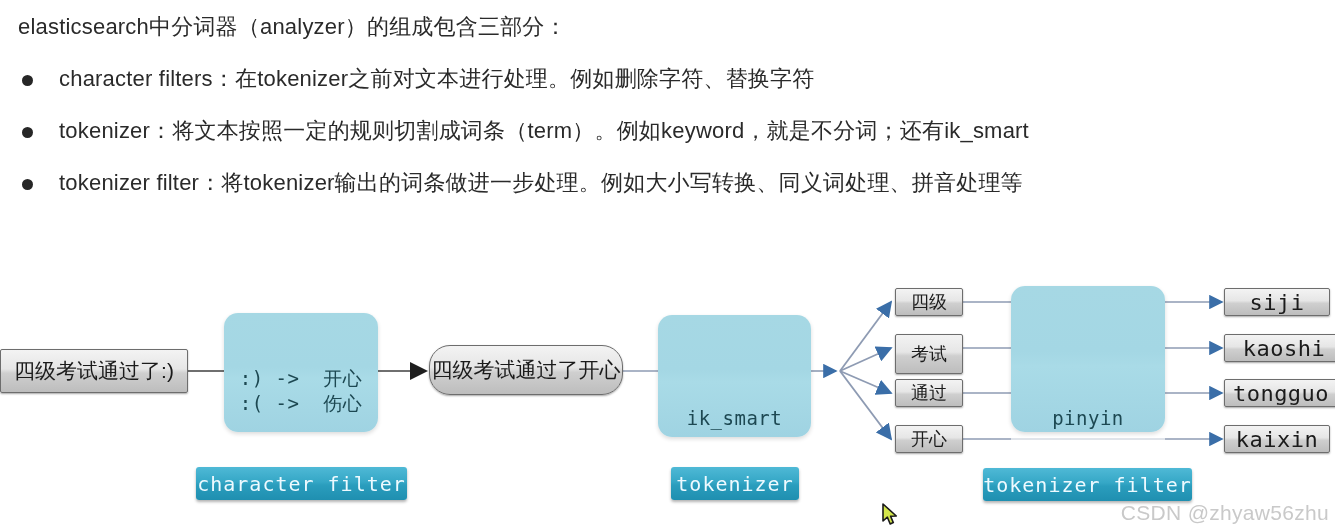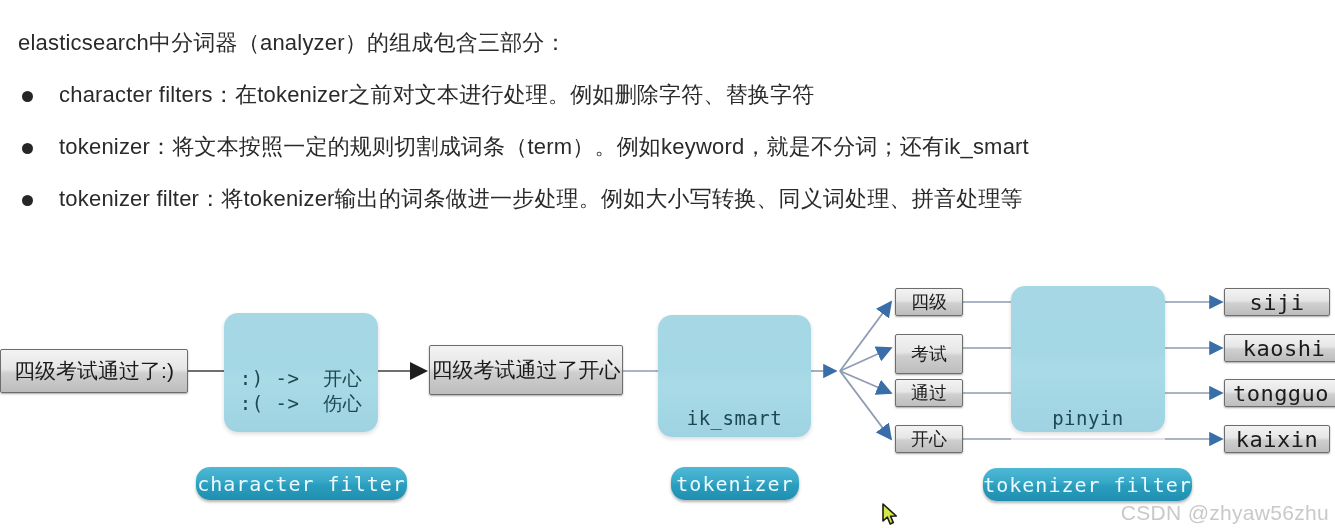--- a/index.html
+++ b/index.html
@@ -15,21 +15,21 @@
     font-family: "Liberation Sans", "DejaVu Sans", sans-serif;
     color: #2b2b2b;
   }
 
   
   #text-block {
     position: absolute;
     left: 0;
     top: 0;
     width: 1335px;
-    padding: 28px 18px 0 18px;
+    padding: 12px 18px 0 18px;
     box-sizing: border-box;
   }
   .intro-line {
     font-size: 22px;
     line-height: 30px;
     letter-spacing: 0.2px;
     color: #2a2a2a;
     margin: 0 0 22px 0;
     white-space: nowrap;
   }
@@ -101,21 +101,21 @@
     color: #1d4852;
     letter-spacing: 0.5px;
     white-space: pre;
     line-height: 25px;
   }
 
   
   .chip {
     position: absolute;
     box-sizing: border-box;
-    border-radius: 14px;
+    border-radius: 3px;
     background: linear-gradient(to bottom, #4fb9d6 0%, #35a7c6 45%, #2a9dbd 55%, #1f8fb0 100%);
     box-shadow: 0 2px 3px rgba(0,0,0,0.3);
     display: flex;
     align-items: center;
     justify-content: center;
     font-family: "DejaVu Sans Mono", "Liberation Mono", monospace;
     font-size: 20px;
     letter-spacing: 1px;
     color: #eefaff;
     white-space: pre;
@@ -217,21 +217,21 @@
     <line x1="1165" y1="193" x2="1222" y2="193" stroke="#8e9bb3" stroke-width="1.6" marker-end="url(#ah)"></line>
   </svg>
 
   <div class="gbox cn" style="left:0px; top:103px; width:188px; height:44px;">四级考试通过了:)</div>
 
   <div class="cbox" style="left:224px; top:67px; width:154px; height:119px;"></div>
   <div class="cbox-label" style="left:224px; top:120px; width:154px;">:) -&gt;  开心
 :( -&gt;  伤心</div>
   <div class="chip" style="left:196px; top:221px; width:211px; height:33px;">character filter</div>
 
-  <div class="gbox cn" style="left:429px; top:99px; width:194px; height:50px;">四级考试通过了开心</div>
+  <div class="gbox cn" style="left:429px; top:99px; width:194px; height:50px;border-radius:21px;">四级考试通过了开心</div>
 
   <div class="cbox" style="left:658px; top:69px; width:153px; height:122px;"></div>
   <div class="cbox-label" style="left:658px; top:160px; width:153px;">ik_smart</div>
   <div class="chip" style="left:671px; top:221px; width:128px; height:33px;">tokenizer</div>
 
   <div class="gbox small-cn" style="left:895px; top:42px; width:68px; height:28px;">四级</div>
   <div class="gbox small-cn" style="left:895px; top:88px; width:68px; height:40px;">考试</div>
   <div class="gbox small-cn" style="left:895px; top:133px; width:68px; height:28px;">通过</div>
   <div class="gbox small-cn" style="left:895px; top:179px; width:68px; height:28px;">开心</div>
 

